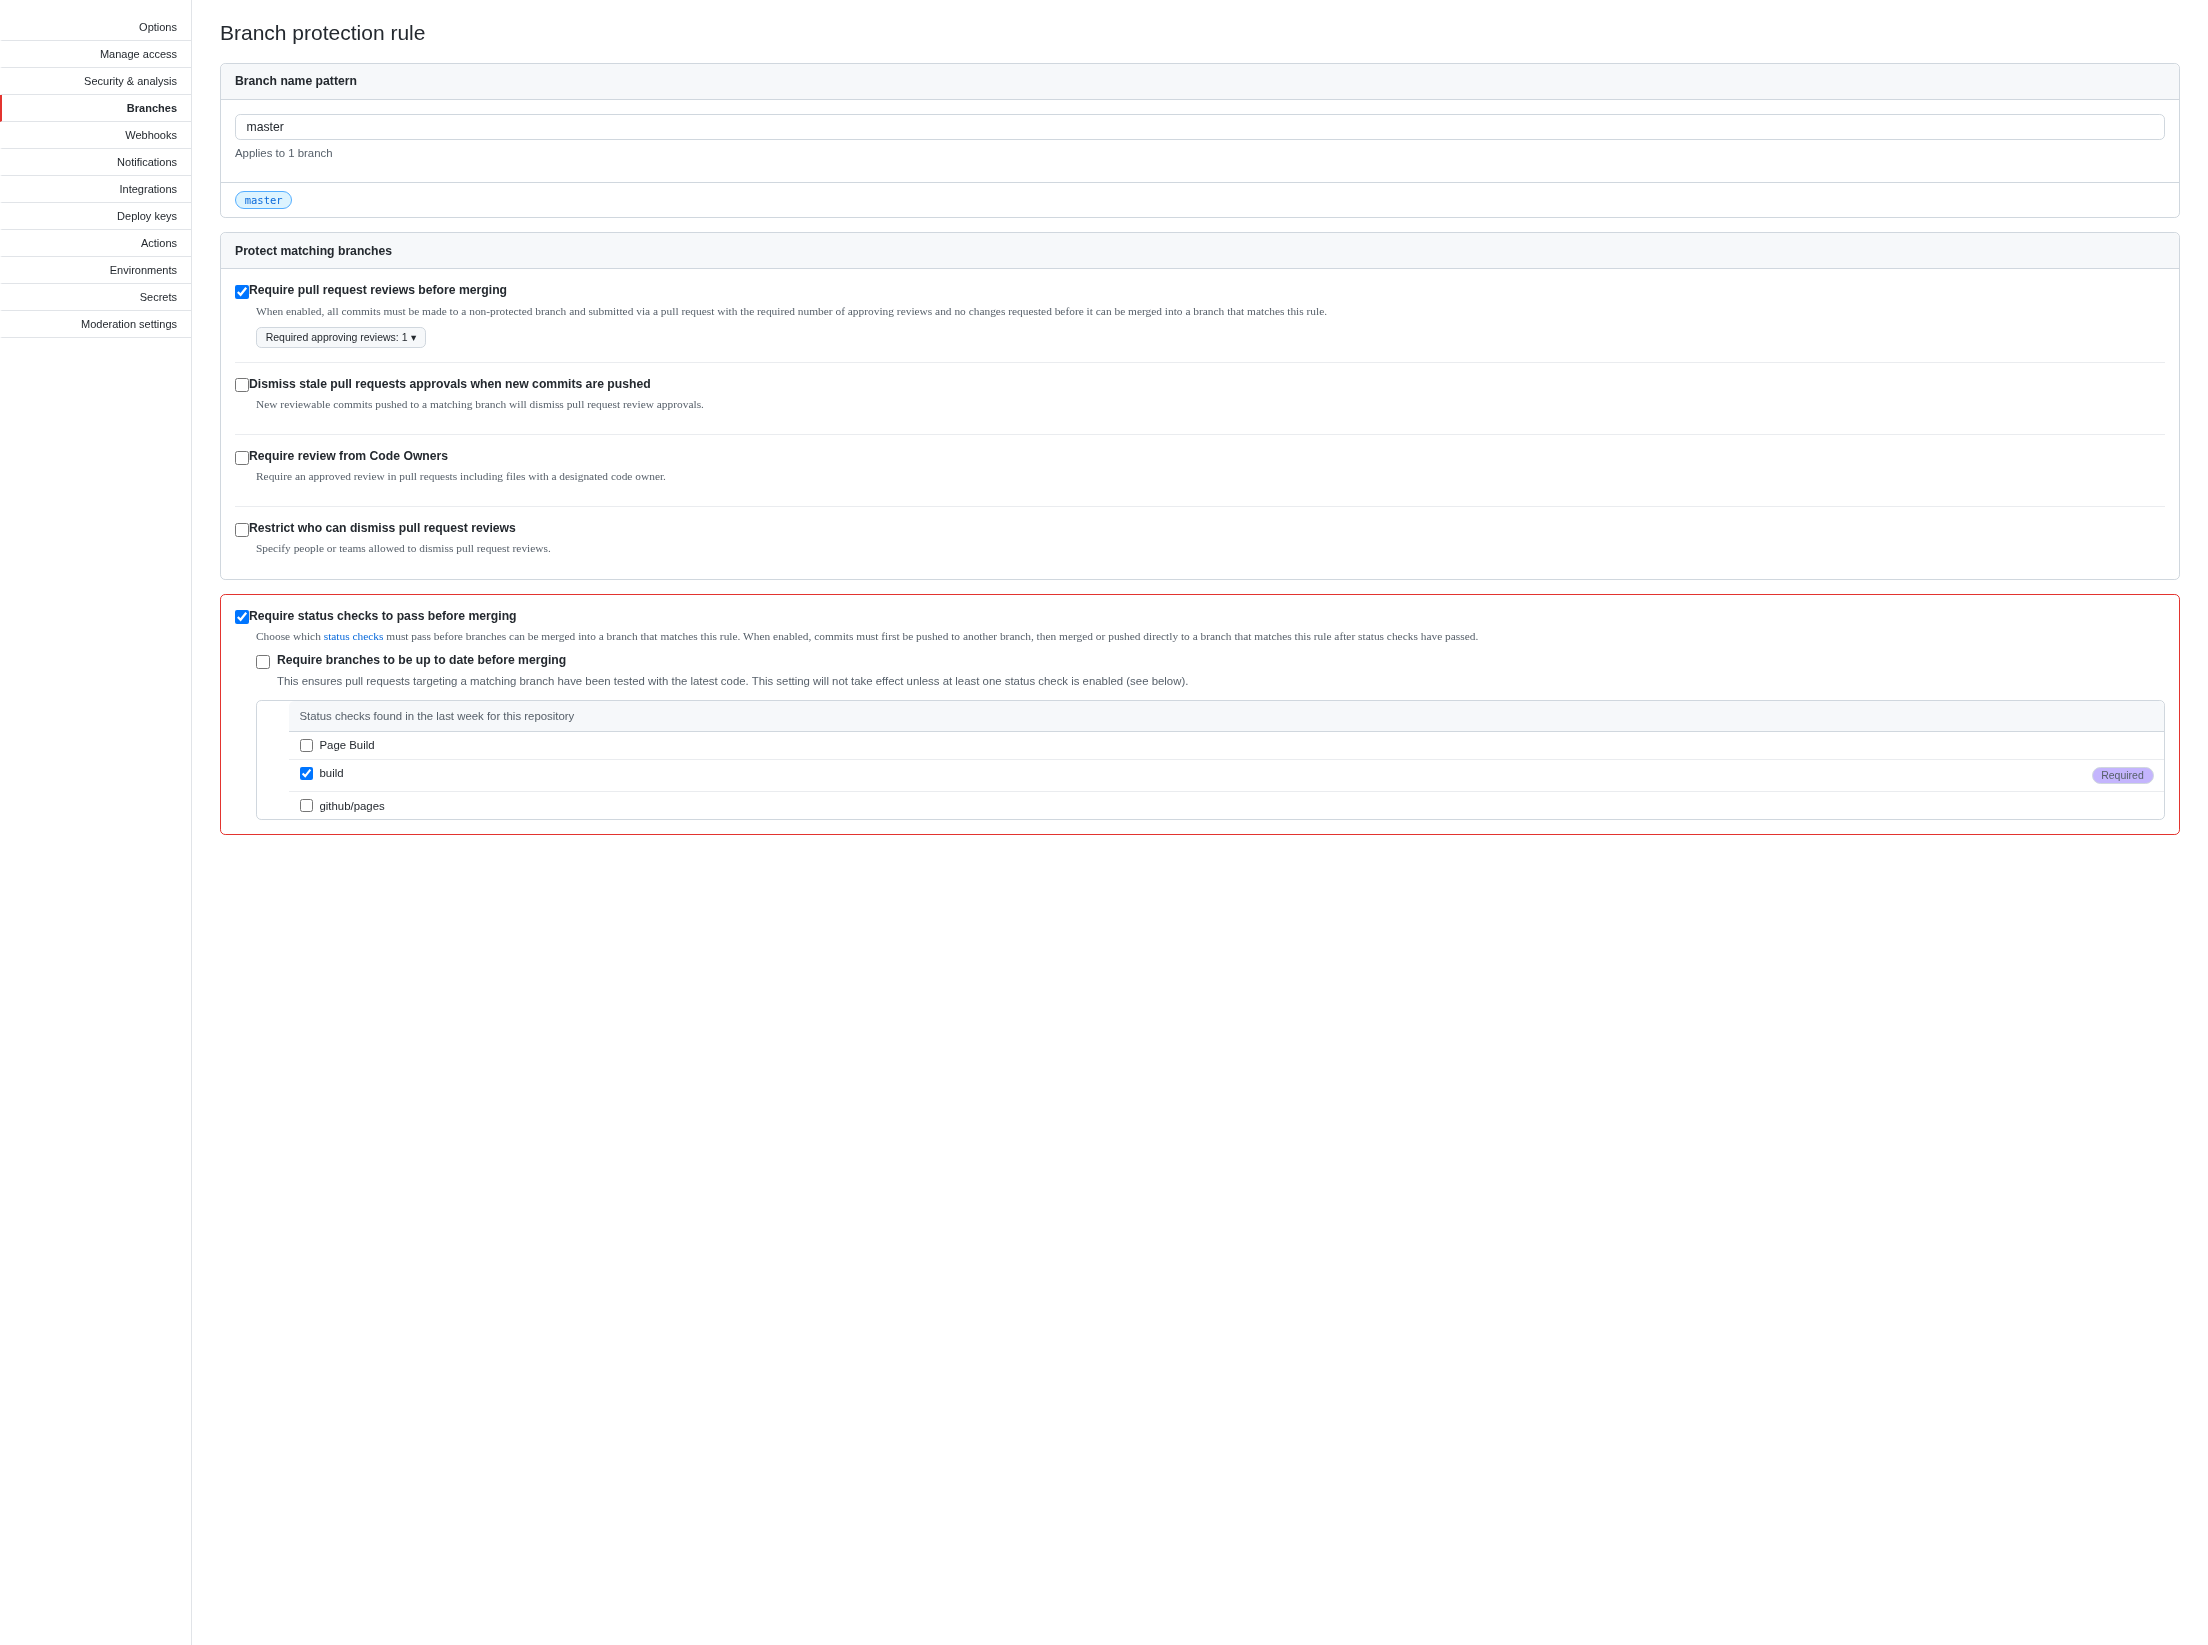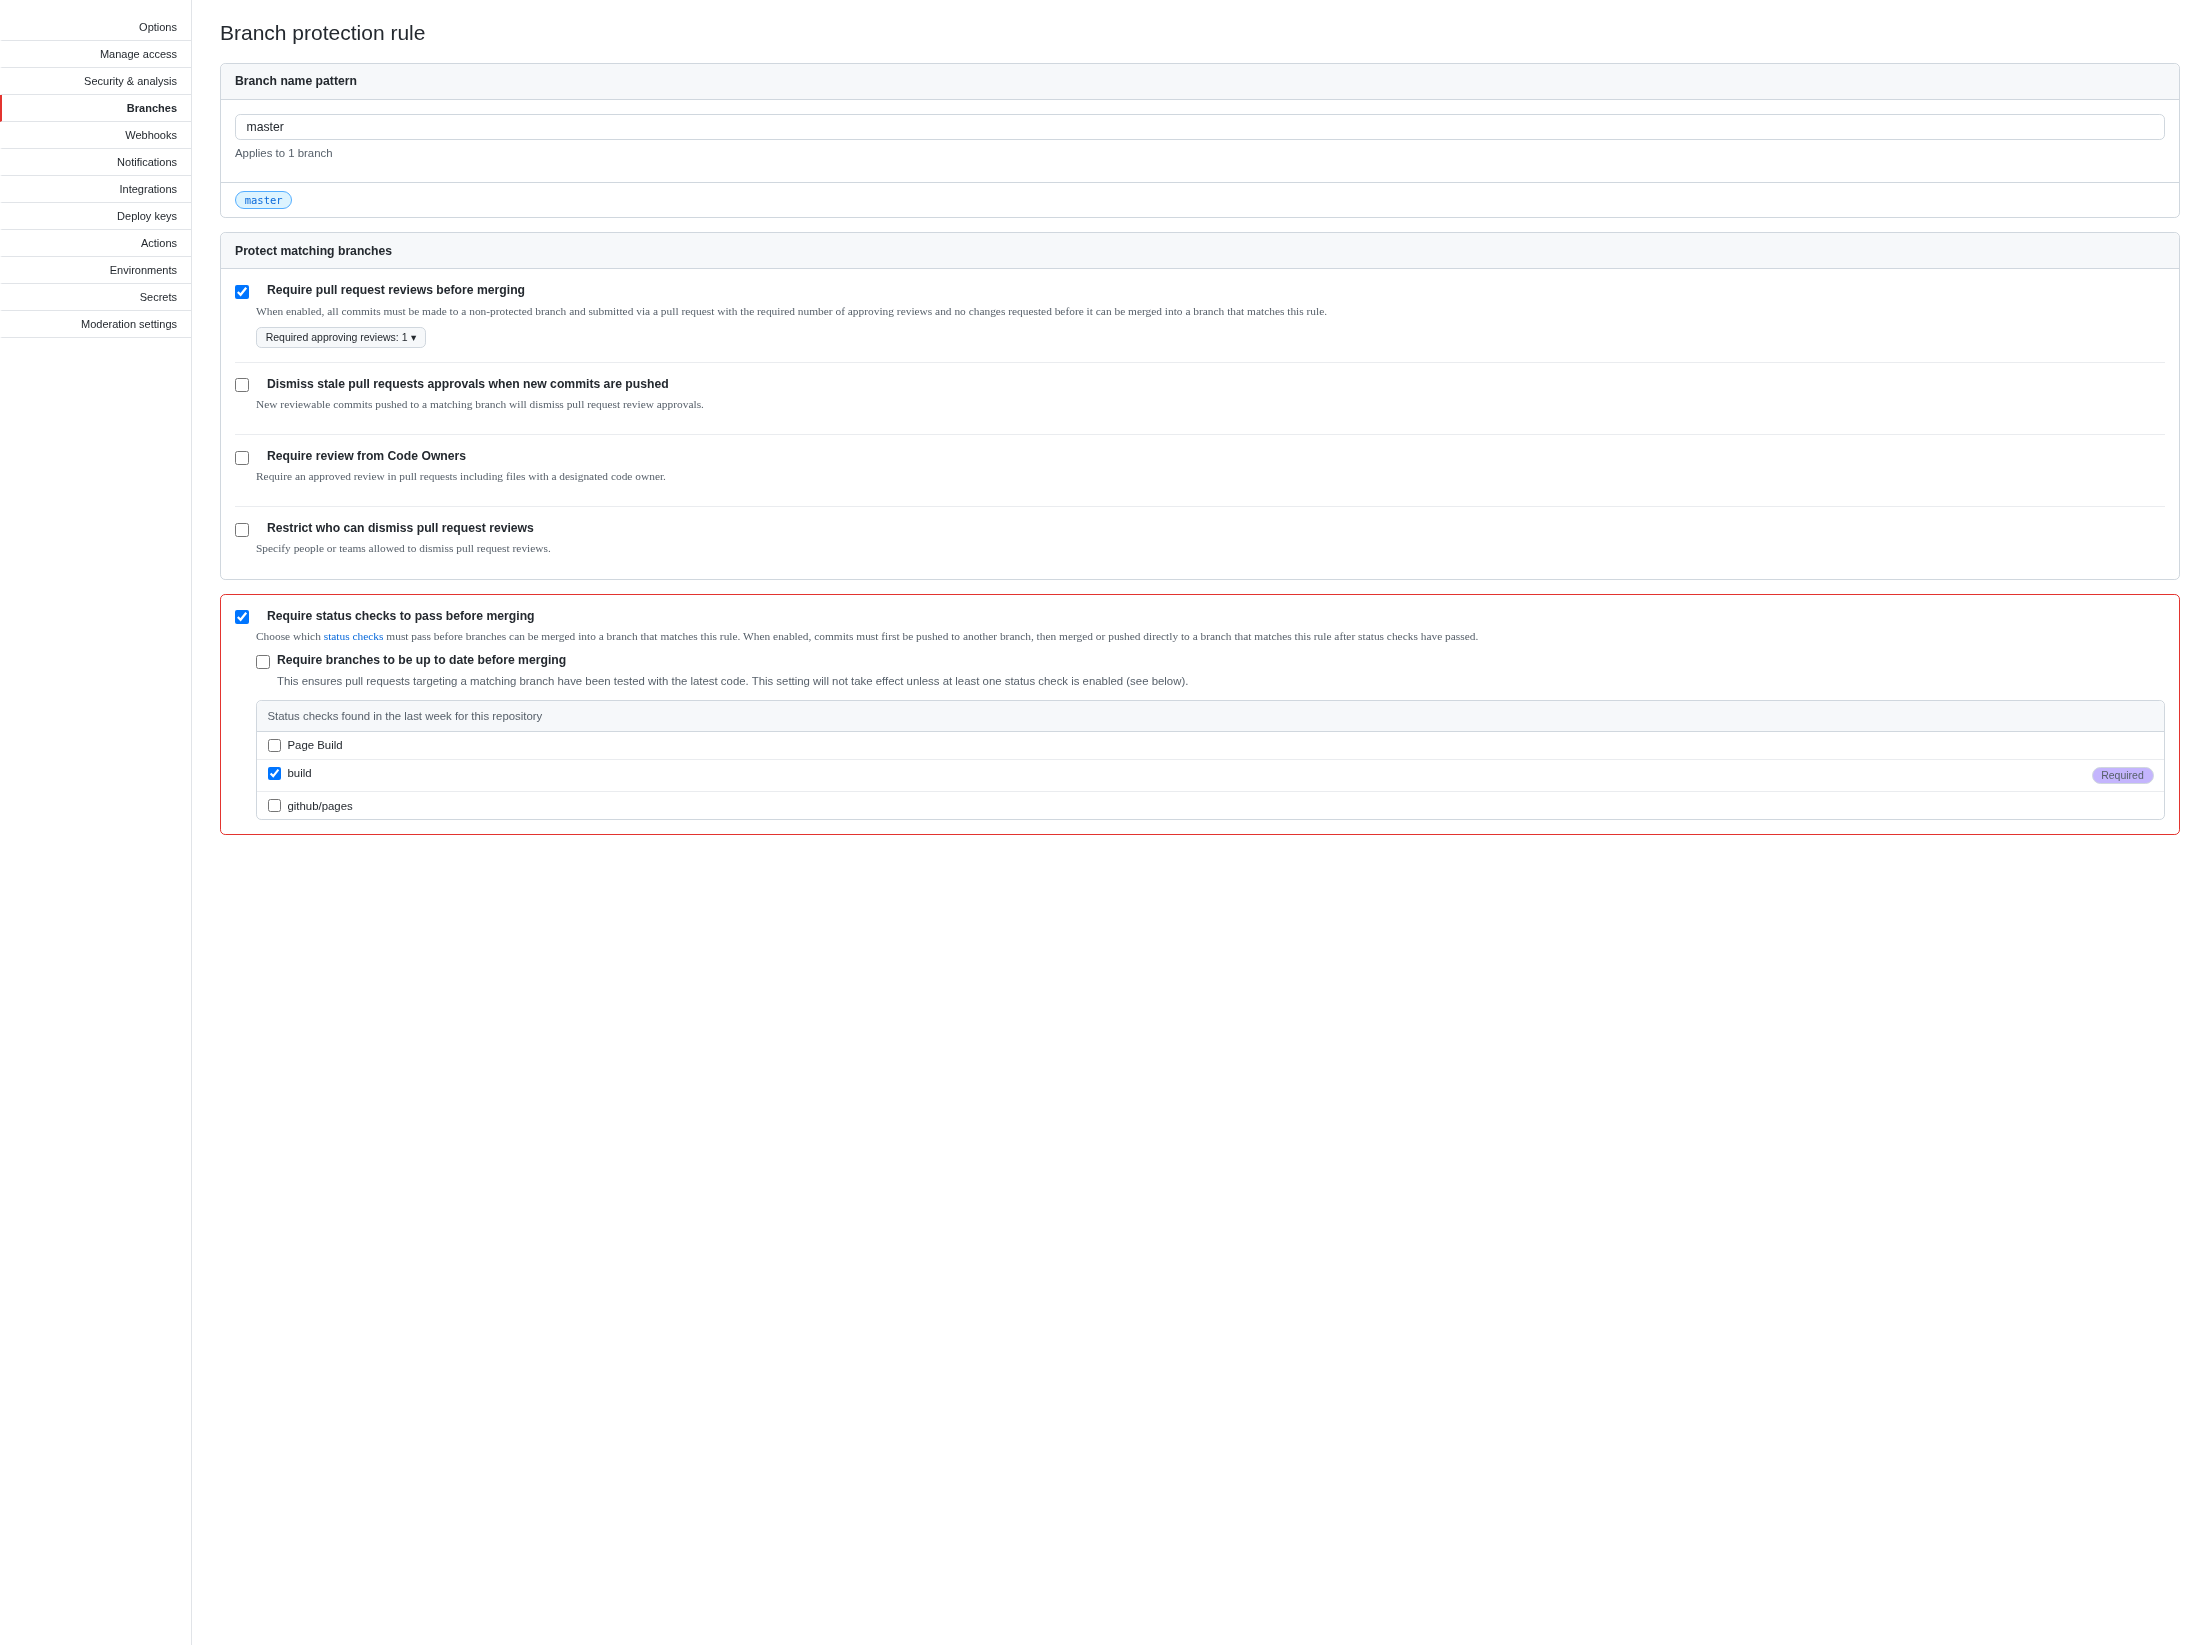--- a/index.html
+++ b/index.html
@@ -131,21 +131,21 @@
     }
     .option-row:last-child {
       border-bottom: none;
       margin-bottom: 0;
       padding-bottom: 0;
     }
 
     .option-header {
       display: flex;
       align-items: flex-start;
-      gap: 18px;
+      gap: 0;
       margin-bottom: 3.5px;
     }
 
     .option-header input[type="checkbox"] {
       margin-top: 1.7px;
       flex-shrink: 0;
       width: 14px;
       height: 14px;
       cursor: pointer;
     }
@@ -186,20 +186,21 @@
       padding: 14px;
       margin-bottom: 14px;
     }
 
     
     .status-checks-box {
       border: 0.9px solid #d0d7de;
       border-radius: 5.2px;
       margin-top: 10.5px;
       margin-left: 21px;
+      padding-left: 32px;
     }
     .status-checks-header {
       padding: 8.7px 10.5px;
       background: #f6f8fa;
       border-bottom: 0.9px solid #d0d7de;
       font-size: 11.4px;
       color: #57606a;
       border-radius: 5.2px 5.2px 0 0;
     }
     .status-check-row {

